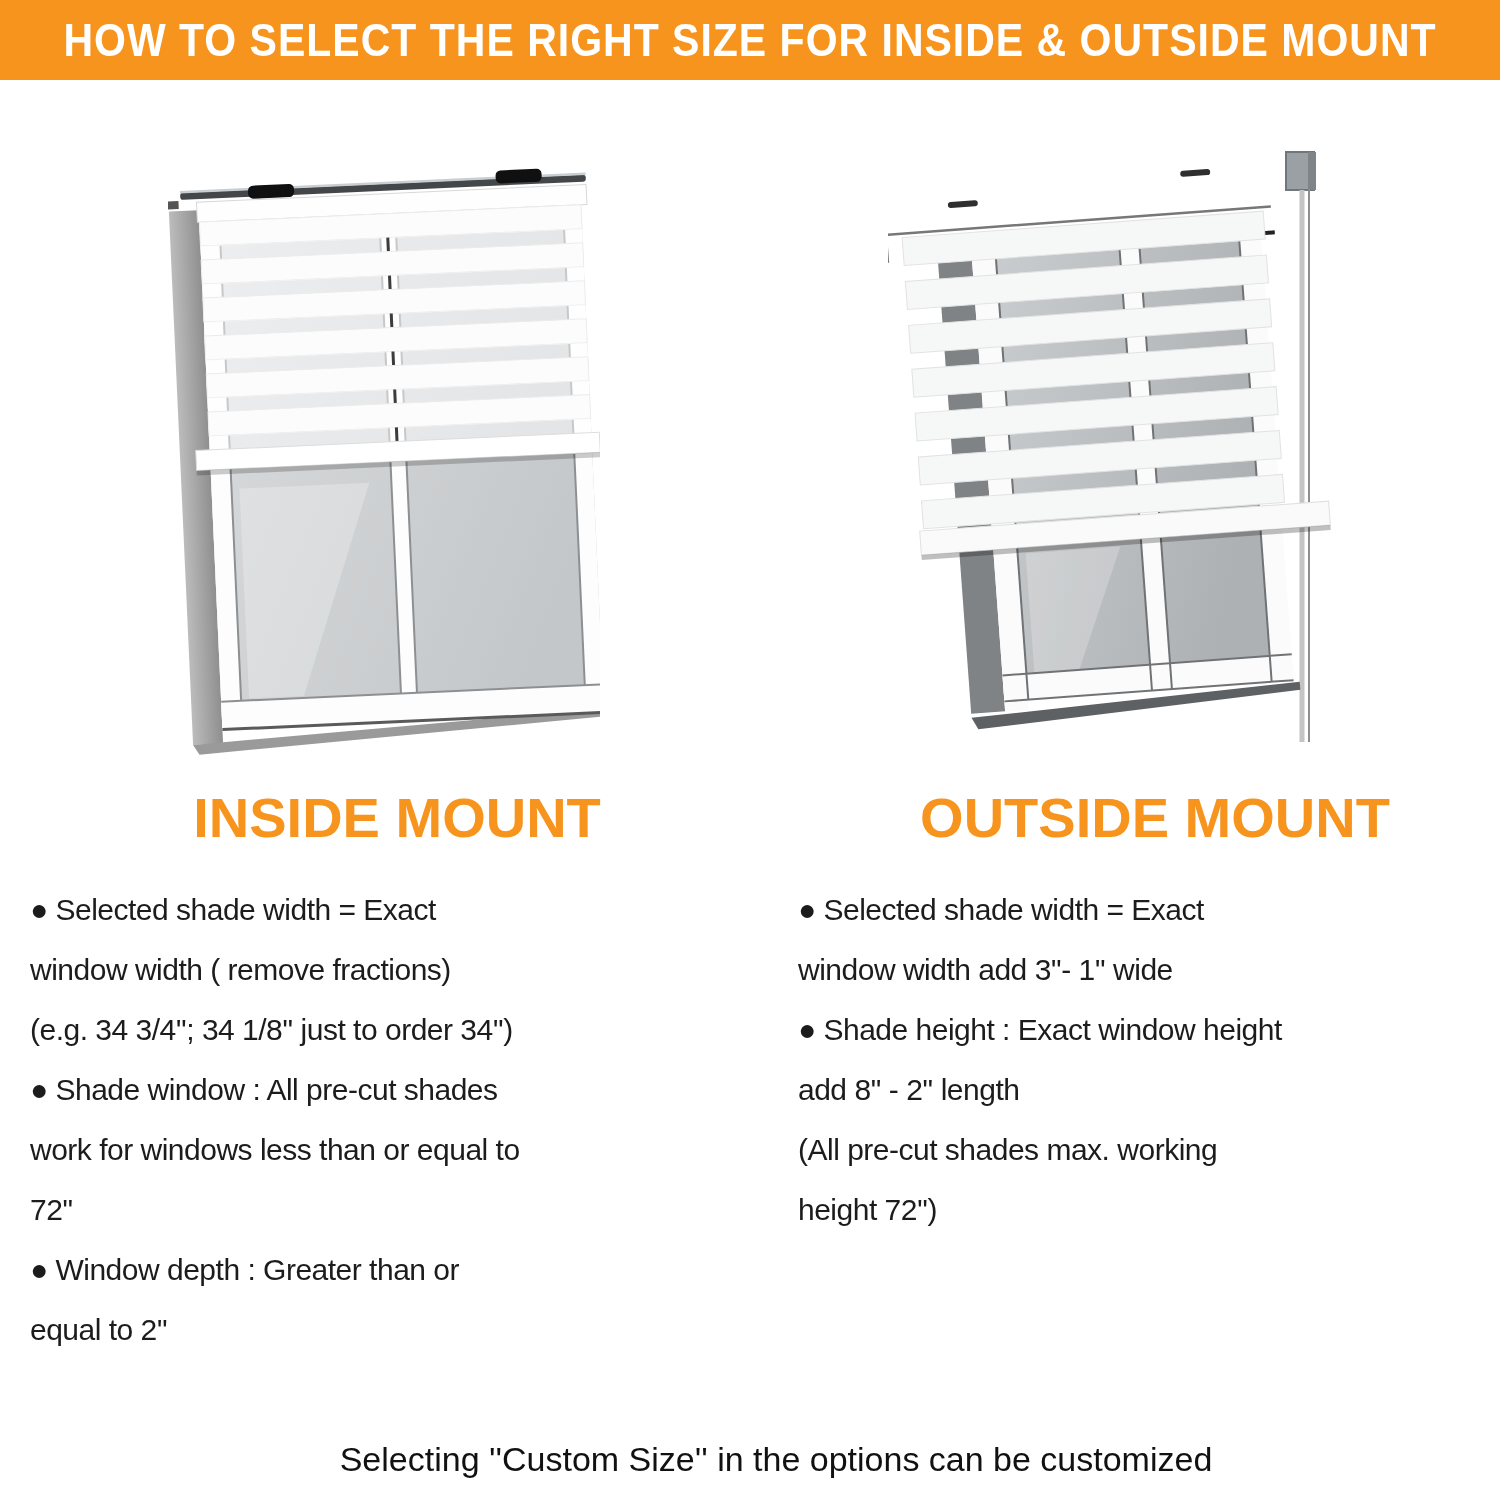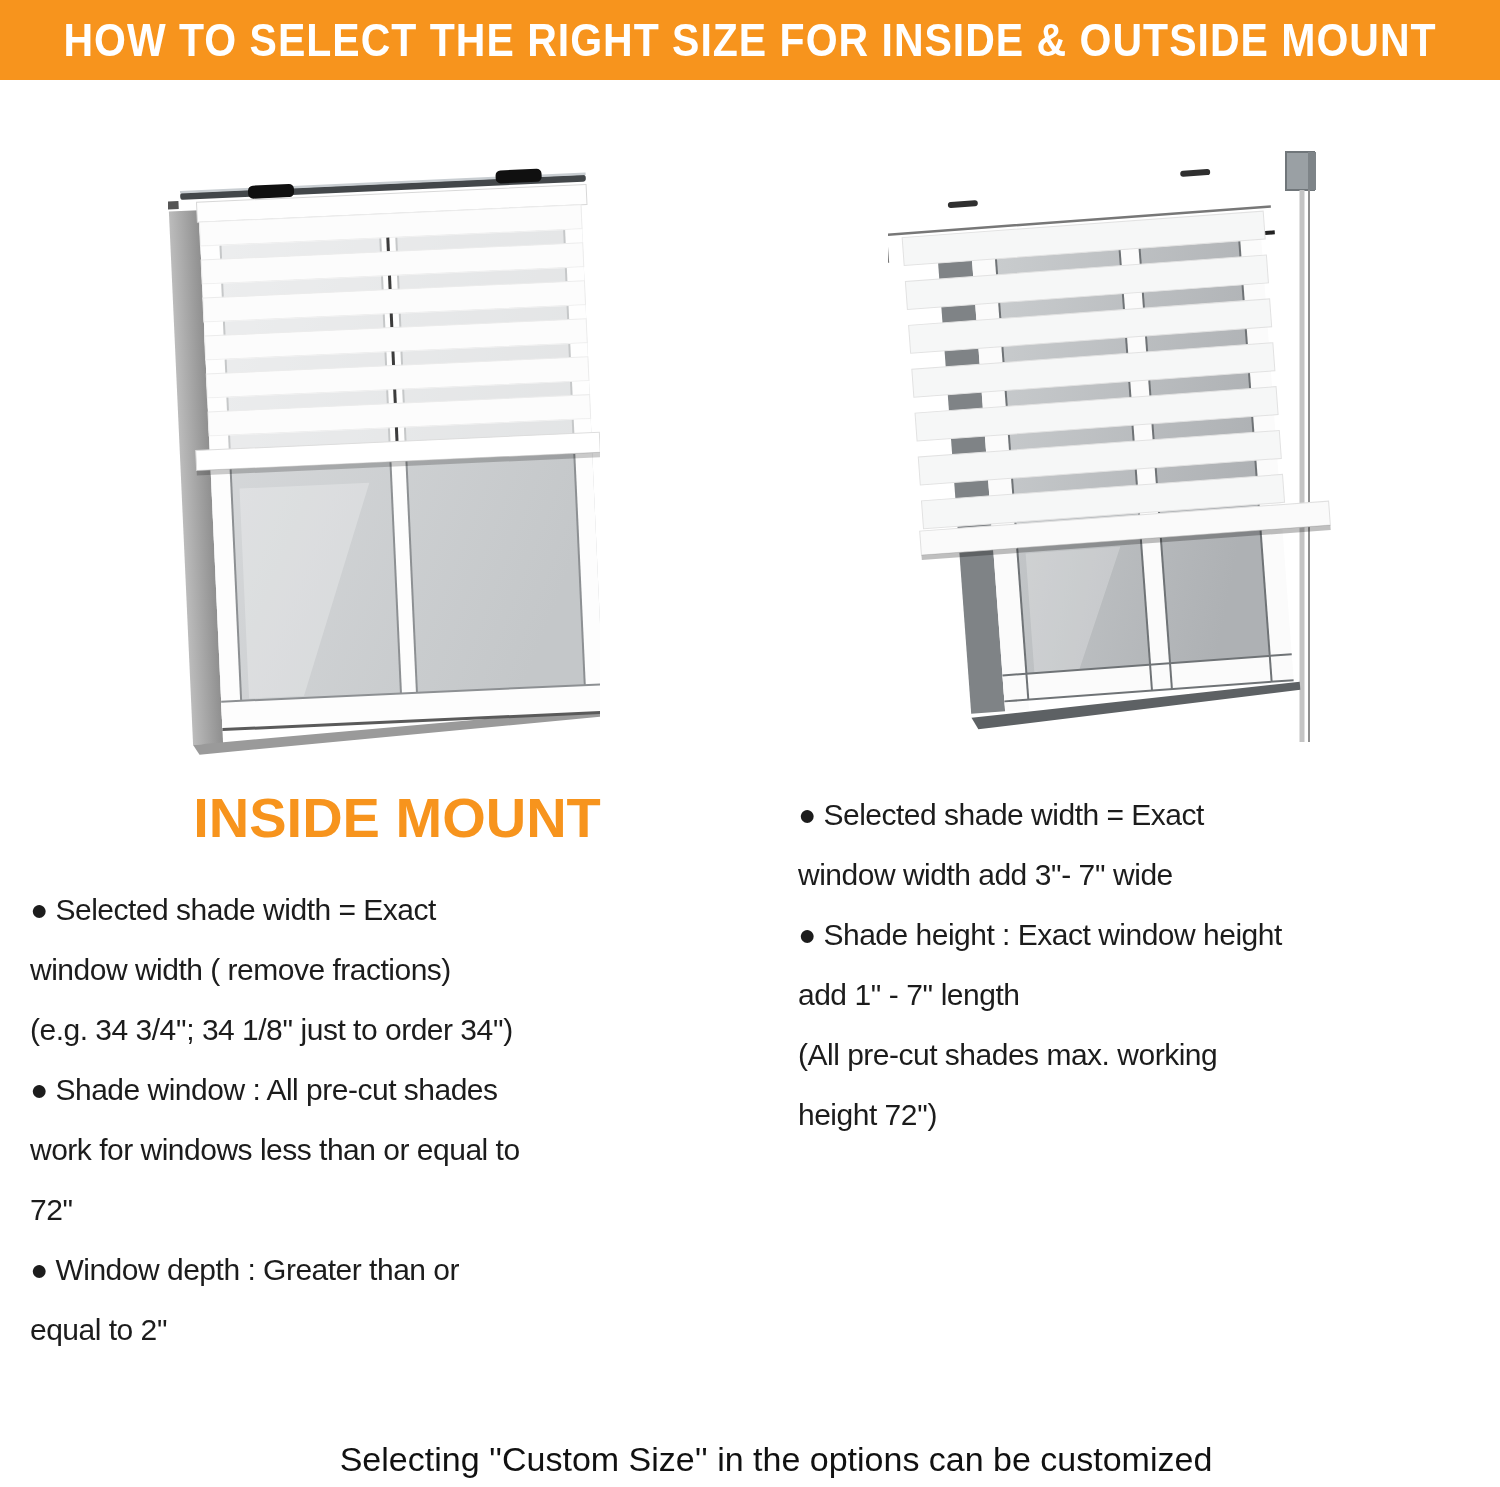--- a/index.html
+++ b/index.html
@@ -185,23 +185,24 @@
     <div class="line">(e.g. 34 3/4''; 34 1/8'' just to order 34'')</div>
     <div class="line">● Shade window : All pre-cut shades</div>
     <div class="line">work for windows less than or equal to</div>
     <div class="line">72''</div>
     <div class="line">● Window depth : Greater than or</div>
     <div class="line">equal to 2''</div>
   </div>
 </section>
 
 <section class="col" id="col-outside">
+  <h2>OUTSIDE MOUNT</h2>
   <div class="lines">
     <div class="line">● Selected shade width = Exact</div>
-    <div class="line">window width add 3''- 7'' wide</div>
+    <div class="line">window width add 3''- 1'' wide</div>
     <div class="line">● Shade height : Exact window height</div>
-    <div class="line">add 1'' - 7'' length</div>
+    <div class="line">add 8'' - 2'' length</div>
     <div class="line">(All pre-cut shades max. working</div>
     <div class="line">height 72'')</div>
   </div>
 </section>
 
 <div class="footer-note">Selecting ''Custom Size'' in the options can be customized</div>
 
 </body></html>

